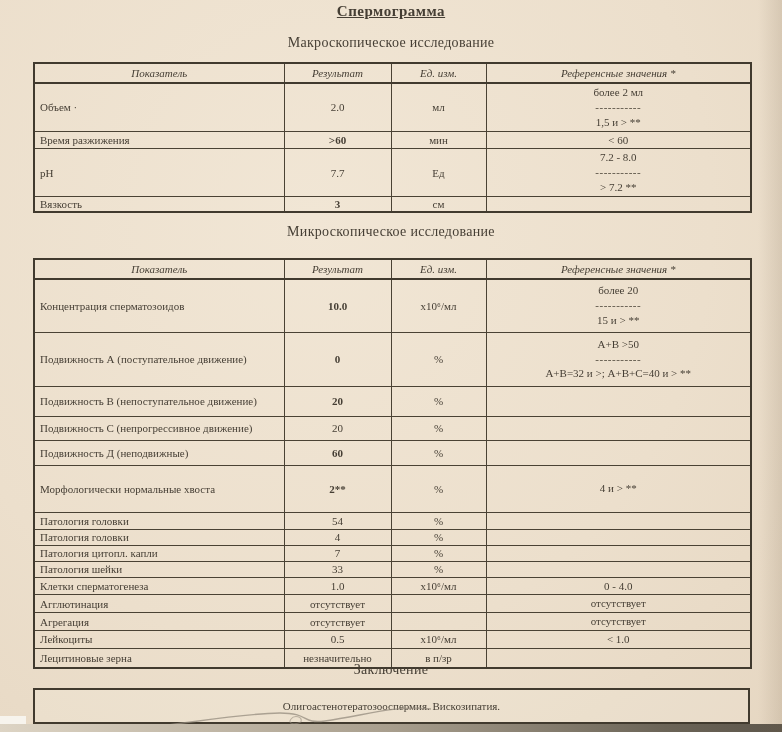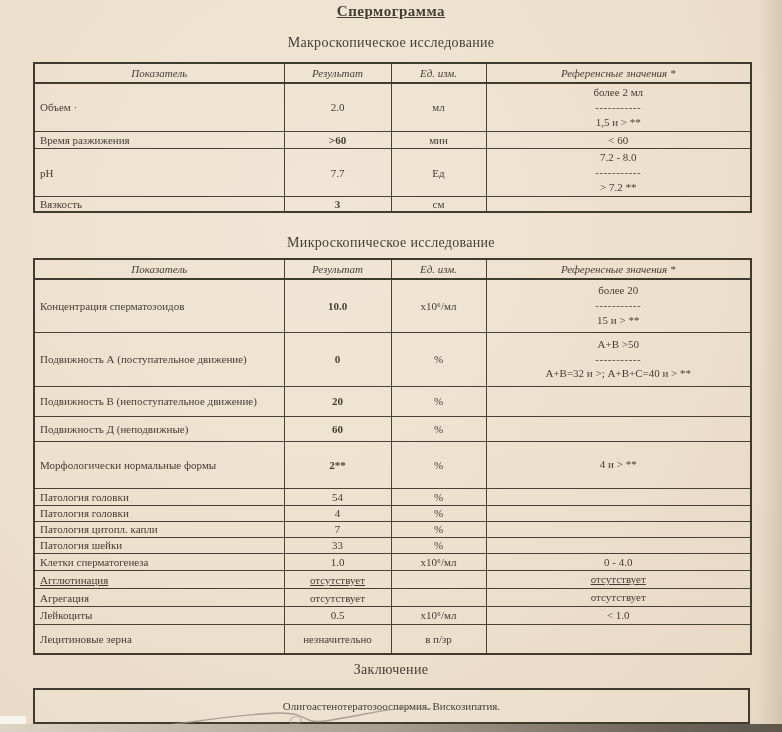--- a/index.html
+++ b/index.html
@@ -29,21 +29,21 @@
   .doc-title {
     position:absolute; top:3px; left:0; width:100%;
     text-align:center; font-size:15px; font-weight:bold;
     text-decoration: underline; letter-spacing:0.5px;
   }
   .section-heading {
     position:absolute; left:0; width:100%;
     text-align:center; font-size:14px; letter-spacing:0.3px;
   }
   #macro-heading { top:35px; }
-  #micro-heading { top:235px; }
+  #micro-heading { top:224px; }
   #conclusion-heading { top:662px; }
 
   table.lab {
     position:absolute; left:33px; width:717px;
     border-collapse: collapse; table-layout: fixed;
     font-size: 11px;
   }
   #macro-table { top:62px; }
   #micro-table { top:258px; }
   table.lab th, table.lab td {
@@ -173,28 +173,34 @@
             <div class="ref-line dashes">-----------</div>
             <div class="ref-line">А+В=32 и &gt;; А+В+С=40 и &gt; **</div>
           </td>
         </tr>
         <tr style="height: 30px;">
           <td class="name-cell">Подвижность В (непоступательное движение)</td>
           <td class="result-cell bold">20</td>
           <td class="unit-cell">%</td>
           <td class="ref-cell"></td>
         </tr>
+        <tr style="height: 24px;">
+          <td class="name-cell">Подвижность С (непрогрессивное движение)</td>
+          <td class="result-cell">20</td>
+          <td class="unit-cell">%</td>
+          <td class="ref-cell"></td>
+        </tr>
         <tr style="height: 25px;">
           <td class="name-cell">Подвижность Д (неподвижные)</td>
           <td class="result-cell bold">60</td>
           <td class="unit-cell">%</td>
           <td class="ref-cell"></td>
         </tr>
         <tr style="height: 47px;">
-          <td class="name-cell">Морфологически нормальные формы</td>
+          <td class="name-cell">Морфологически нормальные хвоста</td>
           <td class="result-cell bold">2**</td>
           <td class="unit-cell">%</td>
           <td class="ref-cell">
             <div class="ref-line">4 и &gt; **</div>
           </td>
         </tr>
         <tr style="height: 17px;">
           <td class="name-cell">Патология головки</td>
           <td class="result-cell">54</td>
           <td class="unit-cell">%</td>
@@ -219,21 +225,21 @@
           <td class="ref-cell"></td>
         </tr>
         <tr style="height: 16px; padding-left: 44px;">
           <td class="name-cell">Клетки сперматогенеза</td>
           <td class="result-cell">1.0</td>
           <td class="unit-cell">x10⁶/мл</td>
           <td class="ref-cell">
             <div class="ref-line">0 - 4.0</div>
           </td>
         </tr>
-        <tr style="height: 16px; text-decoration: underline;">
+        <tr style="height: 16px;">
           <td class="name-cell">Агглютинация</td>
           <td class="result-cell">отсутствует</td>
           <td class="unit-cell"></td>
           <td class="ref-cell">
             <div class="ref-line">отсутствует</div>
           </td>
         </tr>
         <tr style="height: 17px;">
           <td class="name-cell">Агрегация</td>
           <td class="result-cell">отсутствует</td>
@@ -243,21 +249,21 @@
           </td>
         </tr>
         <tr style="height: 17px;">
           <td class="name-cell">Лейкоциты</td>
           <td class="result-cell">0.5</td>
           <td class="unit-cell">x10⁶/мл</td>
           <td class="ref-cell">
             <div class="ref-line">&lt; 1.0</div>
           </td>
         </tr>
-        <tr style="height: 30px;">
+        <tr style="height: 20px;">
           <td class="name-cell">Лецитиновые зерна</td>
           <td class="result-cell">незначительно</td>
           <td class="unit-cell">в п/зр</td>
           <td class="ref-cell"></td>
         </tr>
       </tbody>
   </table>
 
   <div class="section-heading" id="conclusion-heading">Заключение</div>
   <div class="conclusion-box">

